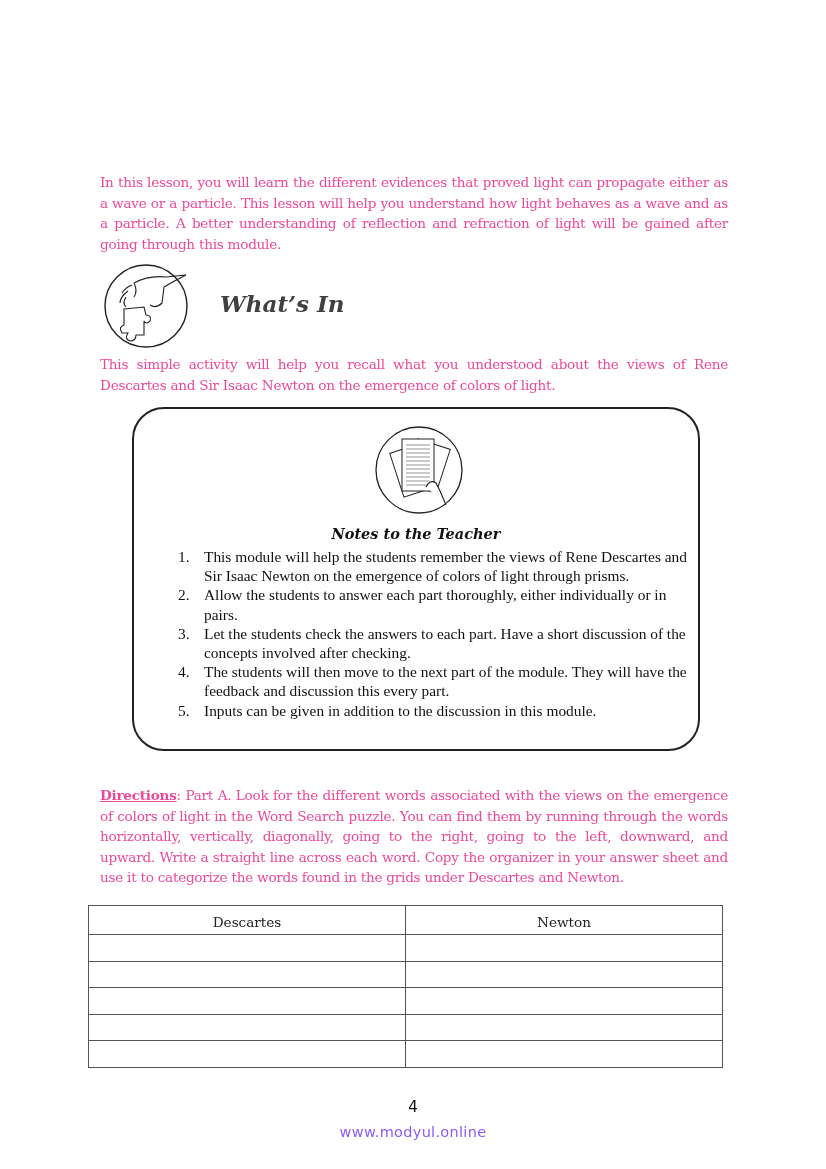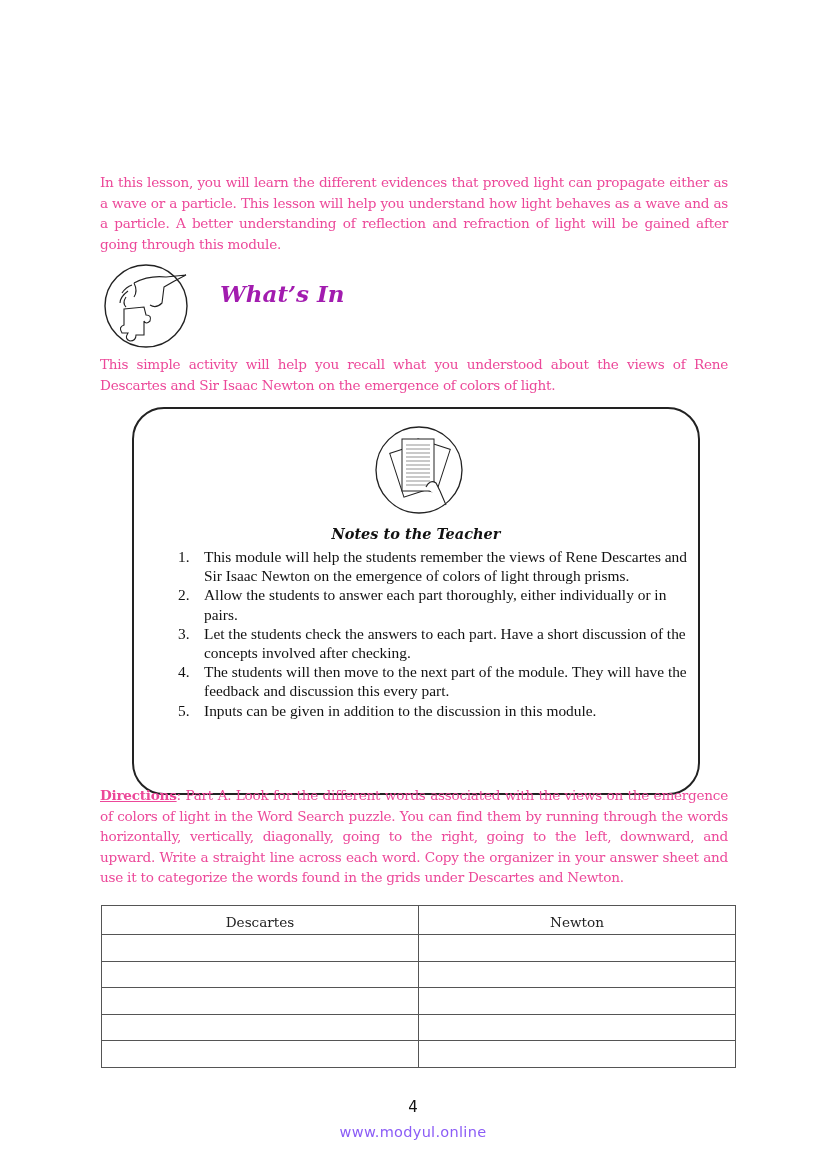--- a/index.html
+++ b/index.html
@@ -8,44 +8,44 @@
   .para {
     position: absolute; left: 100px; width: 628px;
     font-family: "DejaVu Serif", serif; font-size: 13.6px; line-height: 20.6px;
     text-align: justify; color: #ec4899;
     letter-spacing: -0.25px;
   }
   .para-intro { top: 99px; color: #444; }
   .para-lesson { top: 172px; }
   .section-icon { position: absolute; left: 104px; top: 263px; width: 96px; height: 86px; }
   .section-title {
-    position: absolute; left: 220px; top: 280px;
+    position: absolute; left: 220px; top: 290px;
     font-family: "DejaVu Serif", serif; font-weight: bold; font-style: italic;
-    font-size: 23px; color: #a21caf; letter-spacing: 0px;
+    font-size: 23px; color: #404040; letter-spacing: 0px;
   }
   .para-whatsin { top: 354px; }
   .notes-box {
-    position: absolute; left: 132px; top: 407px; width: 568px; height: 388px;
+    position: absolute; left: 132px; top: 407px; width: 568px; height: 344px;
     border: 2px solid #222; border-radius: 32px; box-sizing: border-box;
   }
   .notes-icon { position: absolute; left: 240px; top: 16px; width: 90px; height: 90px; }
   .notes-title {
     position: absolute; left: 0; width: 100%; top: 116px; text-align: center;
     font-family: "DejaVu Serif", serif; font-weight: bold; font-style: italic; font-size: 14.5px; color: #111;
   }
   .notes-list {
     position: absolute; left: 44px; top: 138px; width: 520px; margin: 0; padding: 0; list-style: none;
     font-family: "Liberation Serif", serif; font-size: 15.4px; line-height: 19.2px; color: #111;
   }
   .notes-list li { position: relative; padding-left: 26px; }
   .notes-list .num { position: absolute; left: 0; top: 0; }
   .para-directions { top: 785px; }
   .para-directions b { font-weight: bold; text-decoration: underline; }
   .organizer {
-    position: absolute; left: 101px; top: 905px; width: 635px;
+    position: absolute; left: 88px; top: 905px; width: 635px;
     border-collapse: collapse; table-layout: fixed;
   }
   .organizer th, .organizer td {
     border: 1px solid #555; height: 25.6px; padding: 0;
     font-family: "DejaVu Serif", serif; font-weight: normal; font-size: 13.6px; text-align: center; color: #222;
   }
   .organizer th { padding-top: 4px; height: 24px; }
   .page-number {
     position: absolute; left: 0; width: 826px; top: 1098px; text-align: center;
     font-family: "DejaVu Sans", sans-serif; font-size: 15px; color: #111;

